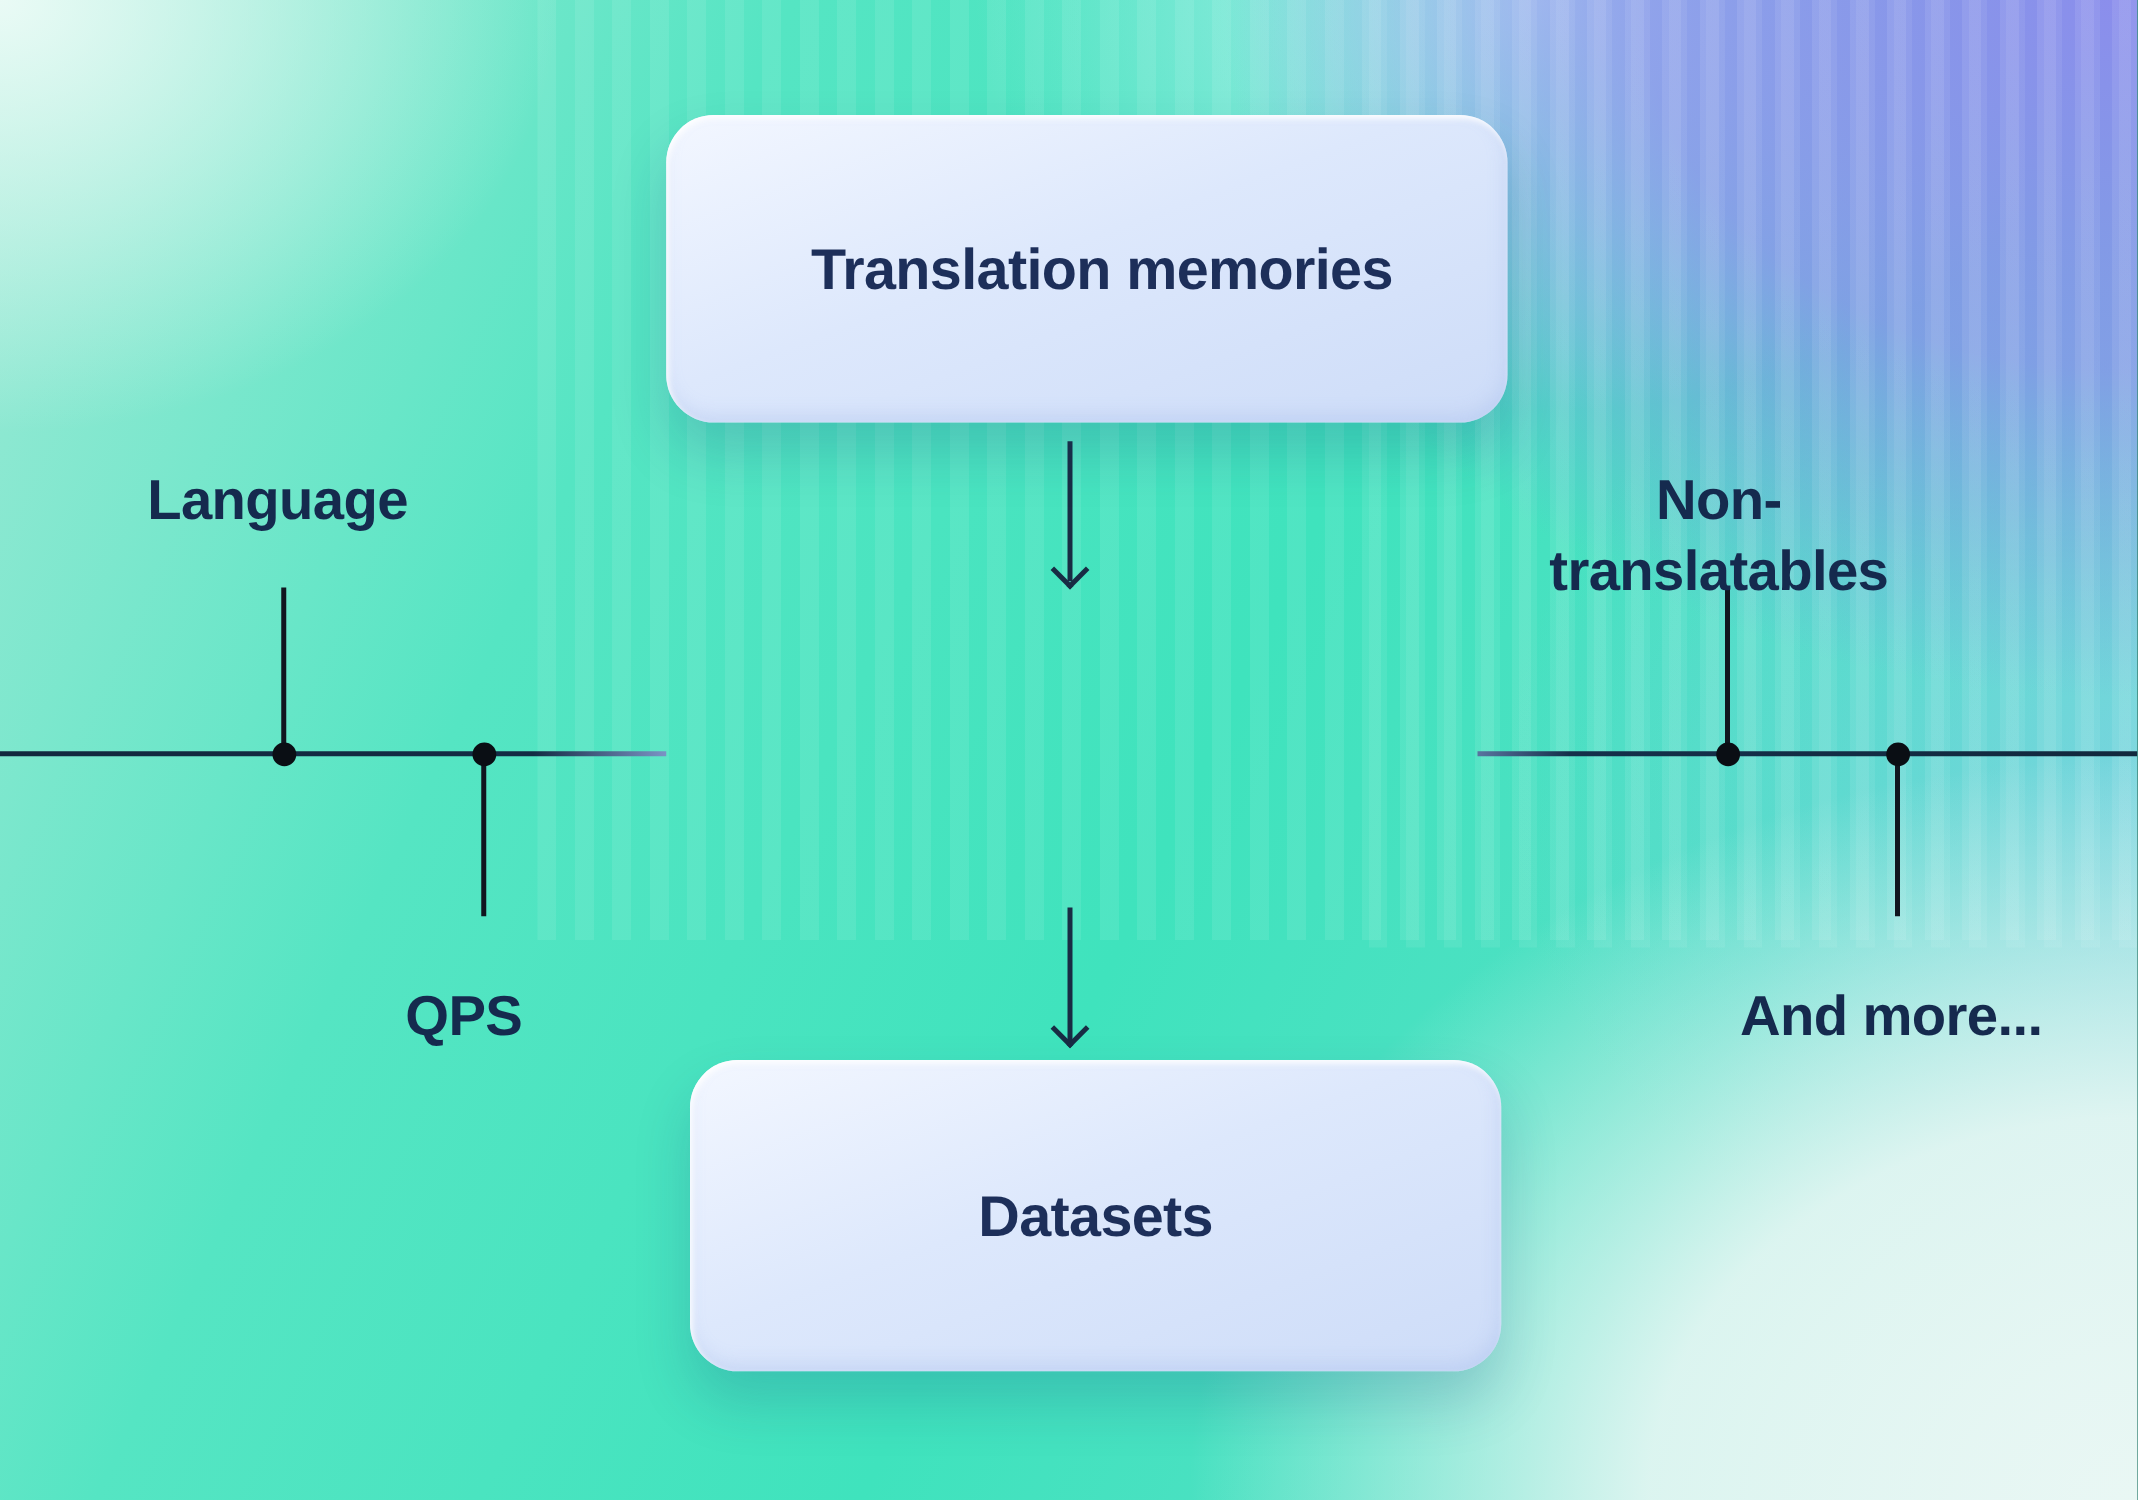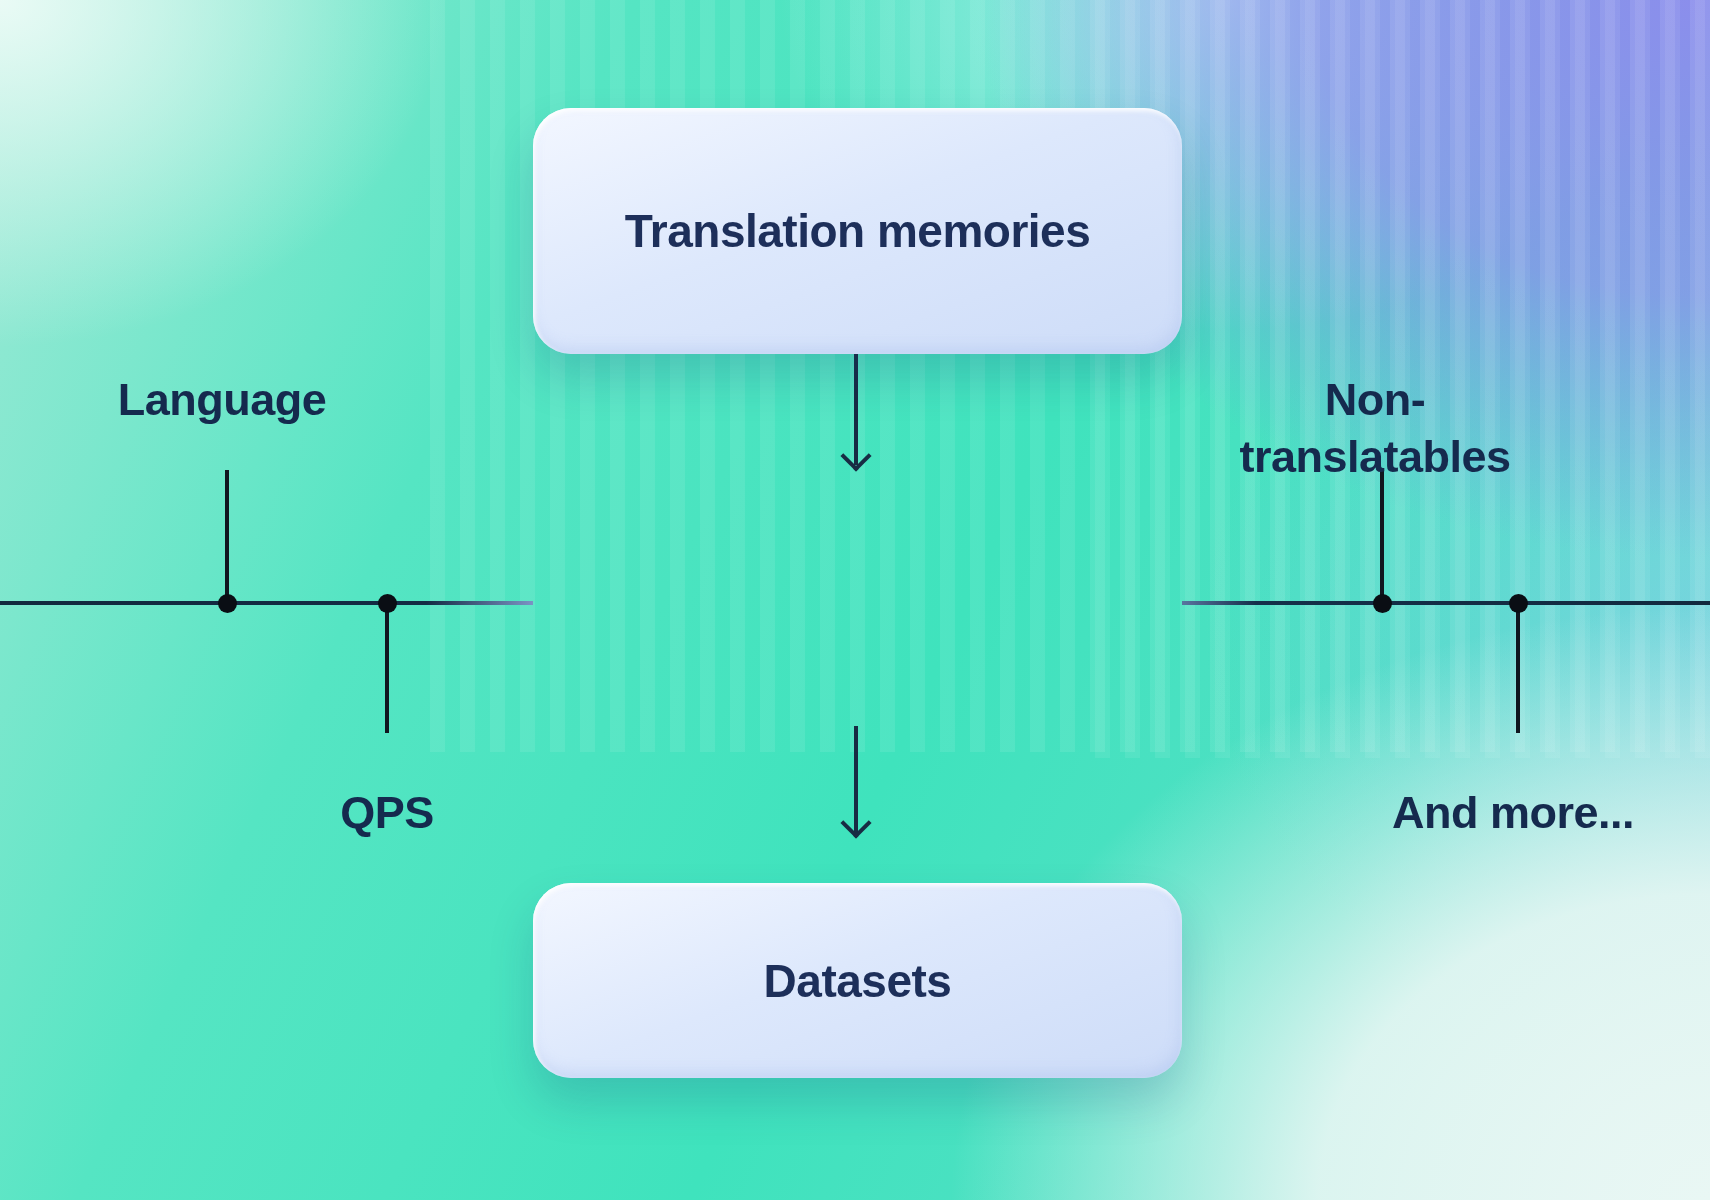--- a/index.html
+++ b/index.html
@@ -32,42 +32,42 @@
     background:linear-gradient(160deg,#f3f7ff 0%,#dde8fc 45%,#cddcf8 100%);
     box-shadow:
       0 24px 45px rgba(25,65,125,0.20),
       inset 2px 3px 5px rgba(255,255,255,0.95),
       inset -2px -6px 14px rgba(150,175,230,0.28);
     display:flex;align-items:center;justify-content:center;
   }
   .node .node-label{
     font-size:46px;font-weight:700;color:#1d2f5a;letter-spacing:-0.5px;text-align:center;
   }
-  .node.n1{top:108px;}
+  .node.n1{top:92px;padding-left:24px;}
   .node.n2{top:475px;}
-  .node.n3{top:883px;height:195px;}
+  .node.n3{top:848px;height:249px;margin-left:19px;}
   .hline{position:absolute;height:4px;top:601px;}
   .hline.left{left:0;width:533px;
     background:linear-gradient(90deg,#12293e 0%,#132c44 80%,#7b93c4 100%);}
   .hline.right{left:1182px;width:528px;
     background:linear-gradient(90deg,#59749f 0%,#14304a 14%,#12293e 100%);}
   .dot{position:absolute;width:19px;height:19px;border-radius:50%;background:#0a0e14;top:594px;}
   .stub{position:absolute;width:4px;background:#10161f;}
   .arrow-line{position:absolute;width:4px;background:#182c44;left:854px;}
   .chev{
     position:absolute;width:18px;height:18px;
     border-right:4px solid #182c44;border-bottom:4px solid #182c44;
     transform:rotate(45deg);
   }
   .branch-label{
     position:absolute;font-size:45px;font-weight:700;color:#152a4e;
     letter-spacing:-0.5px;text-align:center;line-height:57px;margin-top:24px;
   }
   .bl-lang{left:22px;top:347px;width:400px;}
-  .bl-qps{left:237px;top:760px;width:300px;}
+  .bl-qps{left:221px;top:760px;width:300px;}
   .bl-non{left:1185px;top:347px;width:380px;}
   .bl-more{left:1313px;top:760px;width:400px;}
 </style>
 </head>
 <body>
 
 <div class="stage">
 
   <div class="stripes s1"></div>
   <div class="stripes s2"></div>

